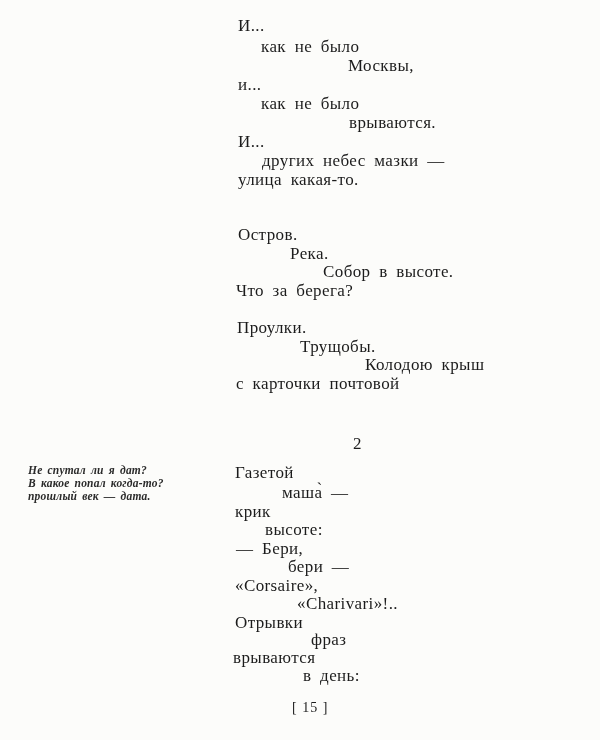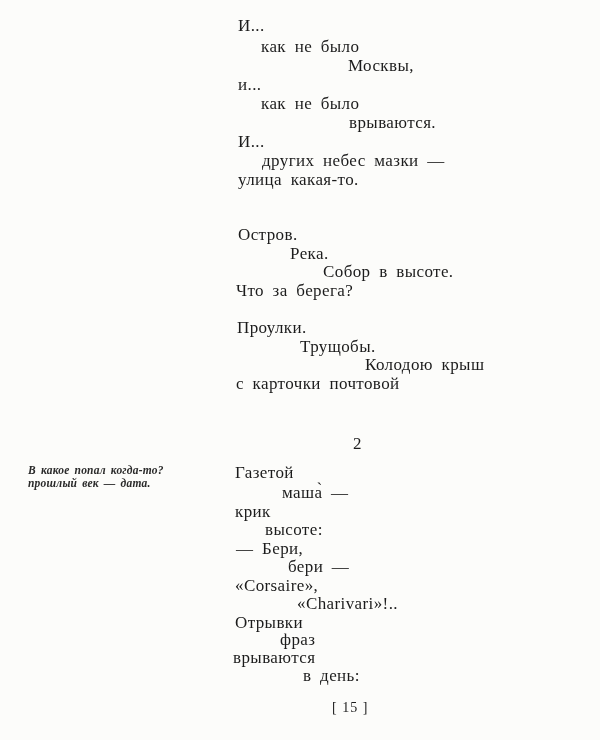--- a/index.html
+++ b/index.html
@@ -43,21 +43,20 @@
     color: #2a2a2a;
   }
   .margin-note div { white-space: pre; }
   .page-number {
     position: absolute;
     left: 292px;
     top: 701px;
     font-size: 14px;
     letter-spacing: 1px;
     line-height: 1;
-    margin-left: 40px;
   }
 </style>
 </head>
 <body>
 
 <div class="page">
 
   <div class="ln" style="left:238px;top:17px">И...</div>
   <div class="ln" style="left:261px;top:38px">как не было</div>
   <div class="ln" style="left:348px;top:57px">Москвы,</div>
@@ -73,32 +72,33 @@
   <div class="ln" style="left:323px;top:263px">Собор в высоте.</div>
   <div class="ln" style="left:236px;top:282px">Что за берега?</div>
   <div class="ln" style="left:237px;top:319px">Проулки.</div>
   <div class="ln" style="left:300px;top:338px">Трущобы.</div>
   <div class="ln" style="left:236px;top:375px">с карточки почтовой</div>
   <div class="ln" style="left:365px;top:356px">Колодою крыш</div>
 
   <div class="section-num" style="left:353px;top:435px">2</div>
 
   <div class="margin-note">
+    <div>Не спутал ли я дат?</div>
     <div>В какое попал когда-то?</div>
     <div>прошлый век — дата.</div>
   </div>
 
   <div class="ln" style="left:235px;top:464px">Газетой</div>
   <div class="ln" style="left:282px;top:484px">маша̀ —</div>
   <div class="ln" style="left:235px;top:503px">крик</div>
   <div class="ln" style="left:265px;top:521px">высоте:</div>
   <div class="ln" style="left:236px;top:540px">— Бери,</div>
   <div class="ln" style="left:288px;top:558px">бери —</div>
   <div class="ln" style="left:235px;top:577px">«Corsaire»,</div>
   <div class="ln" style="left:297px;top:595px">«Charivari»!..</div>
   <div class="ln" style="left:235px;top:614px">Отрывки</div>
-  <div class="ln" style="left:280px;top:631px">фраз</div>
+  <div class="ln" style="left:311px;top:631px">фраз</div>
   <div class="ln" style="left:233px;top:649px">врываются</div>
   <div class="ln" style="left:303px;top:667px">в день:</div>
 
   <div class="page-number">[ 15 ]</div>
 
 </div>
 
 </body></html>

